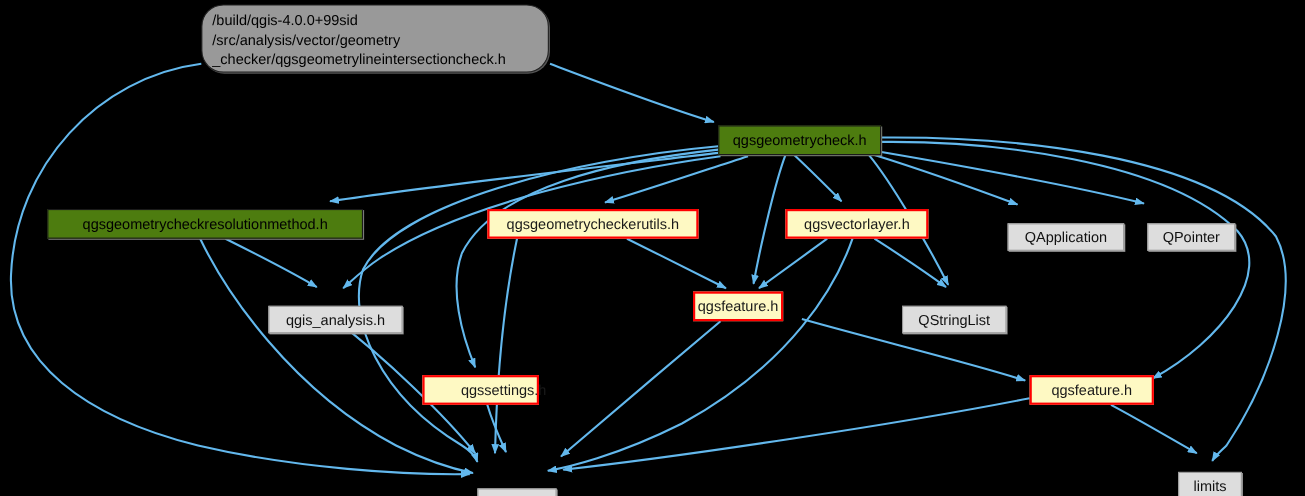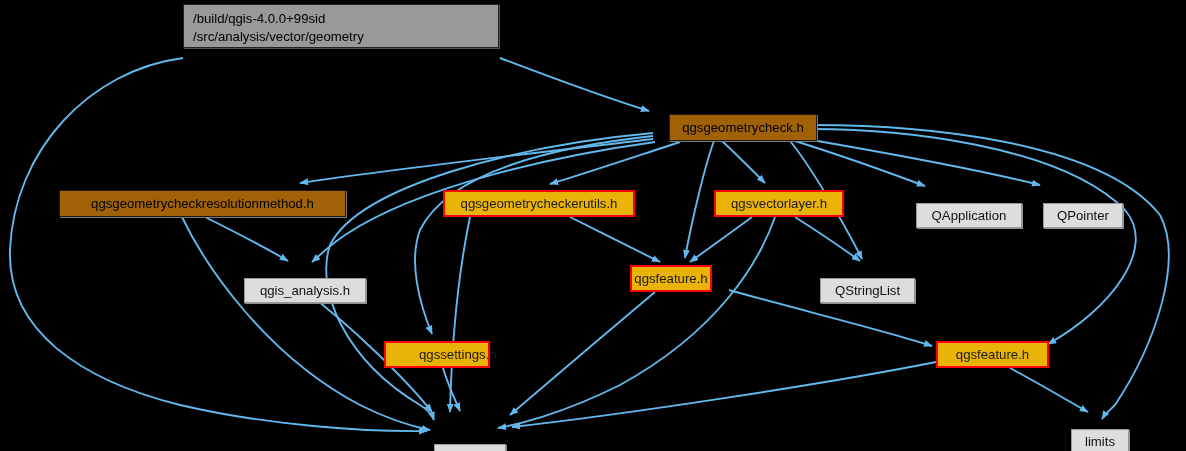--- a/index.html
+++ b/index.html
@@ -45,29 +45,28 @@
     background: #999999;
     border: 1px solid #222222;
     color: #000000;
     font-size: 13.2px;
     padding: 5px 9px 6px 9px;
     align-items: flex-start;
     box-shadow: 1px 1px 0 0 #555555;
   }
   .n-root .label { text-align: left; line-height: 1.33; }
   .n-white {
-    background: #a16207;
+    background: #4d7c0f;
     border: 1px solid #1a1a1a;
     color: #000000;
     font-size: 13.2px;
     box-shadow: 1px 1px 0 0 #7a7a7a;
-    margin-left: 16px;
   }
   .n-red {
-    background: #eab308;
+    background: #fef9c3;
     border: 2px solid #ff0000;
     color: #1a1a1a;
     font-size: 13.2px;
   }
   .n-gray {
     background: #dddddd;
     border: 1px solid #9a9a9a;
     color: #111111;
     font-size: 13.2px;
     box-shadow: 1px 1px 0 0 #8f8f8f;
@@ -110,21 +109,21 @@
         <path d="M 655,292 C 610,330 545,385 510,415" fill="none" stroke="#63b8ed" stroke-width="1.9" marker-end="url(#arrowhead)"></path>
         <path d="M 729,290 C 800,310 890,332 932,346" fill="none" stroke="#63b8ed" stroke-width="1.9" marker-end="url(#arrowhead)"></path>
         <path d="M 305,291 C 350,325 405,378 432,412" fill="none" stroke="#63b8ed" stroke-width="1.9" marker-end="url(#arrowhead)"></path>
         <path d="M 443,368 C 448,385 455,400 460,411" fill="none" stroke="#63b8ed" stroke-width="1.9" marker-end="url(#arrowhead)"></path>
         <path d="M 936,362 C 820,385 620,415 512,427" fill="none" stroke="#63b8ed" stroke-width="1.9" marker-end="url(#arrowhead)"></path>
         <path d="M 1010,368 C 1040,384 1070,402 1088,412" fill="none" stroke="#63b8ed" stroke-width="1.9" marker-end="url(#arrowhead)"></path>
       </g>
   </svg>
 
   <div id="nodes">
-      <div class="node n-root" style="left: 183px; top: 4px; width: 316px; height: 44px;"><span class="label">/build/qgis-4.0.0+99sid
+      <div class="node n-root" style="left: 183px; top: 4px; width: 316px; height: 62px; border-radius: 20px;"><span class="label">/build/qgis-4.0.0+99sid
 /src/analysis/vector/geometry
 _checker/qgsgeometrylineintersectioncheck.h</span></div>
       <div class="node n-white" style="left: 653px; top: 114px; width: 148px; height: 27px;"><span class="label">qgsgeometrycheck.h</span></div>
       <div class="node n-white" style="left: 43px; top: 190px; width: 287px; height: 27px;"><span class="label">qgsgeometrycheckresolutionmethod.h</span></div>
       <div class="node n-red" style="left: 443px; top: 190px; width: 192px; height: 27px;"><span class="label">qgsgeometrycheckerutils.h</span></div>
       <div class="node n-red" style="left: 714px; top: 190px; width: 130px; height: 27px;"><span class="label">qgsvectorlayer.h</span></div>
       <div class="node n-gray" style="left: 916px; top: 191px; width: 106px; height: 25px;"><span class="label">QApplication</span></div>
       <div class="node n-gray" style="left: 1043px; top: 191px; width: 80px; height: 25px;"><span class="label">QPointer</span></div>
       <div class="node n-gray" style="left: 244px; top: 266px; width: 122px; height: 25px;"><span class="label">qgis_analysis.h</span></div>
       <div class="node n-red" style="left: 630px; top: 265px; width: 82px; height: 27px;"><span class="label">qgsfeature.h</span></div>

